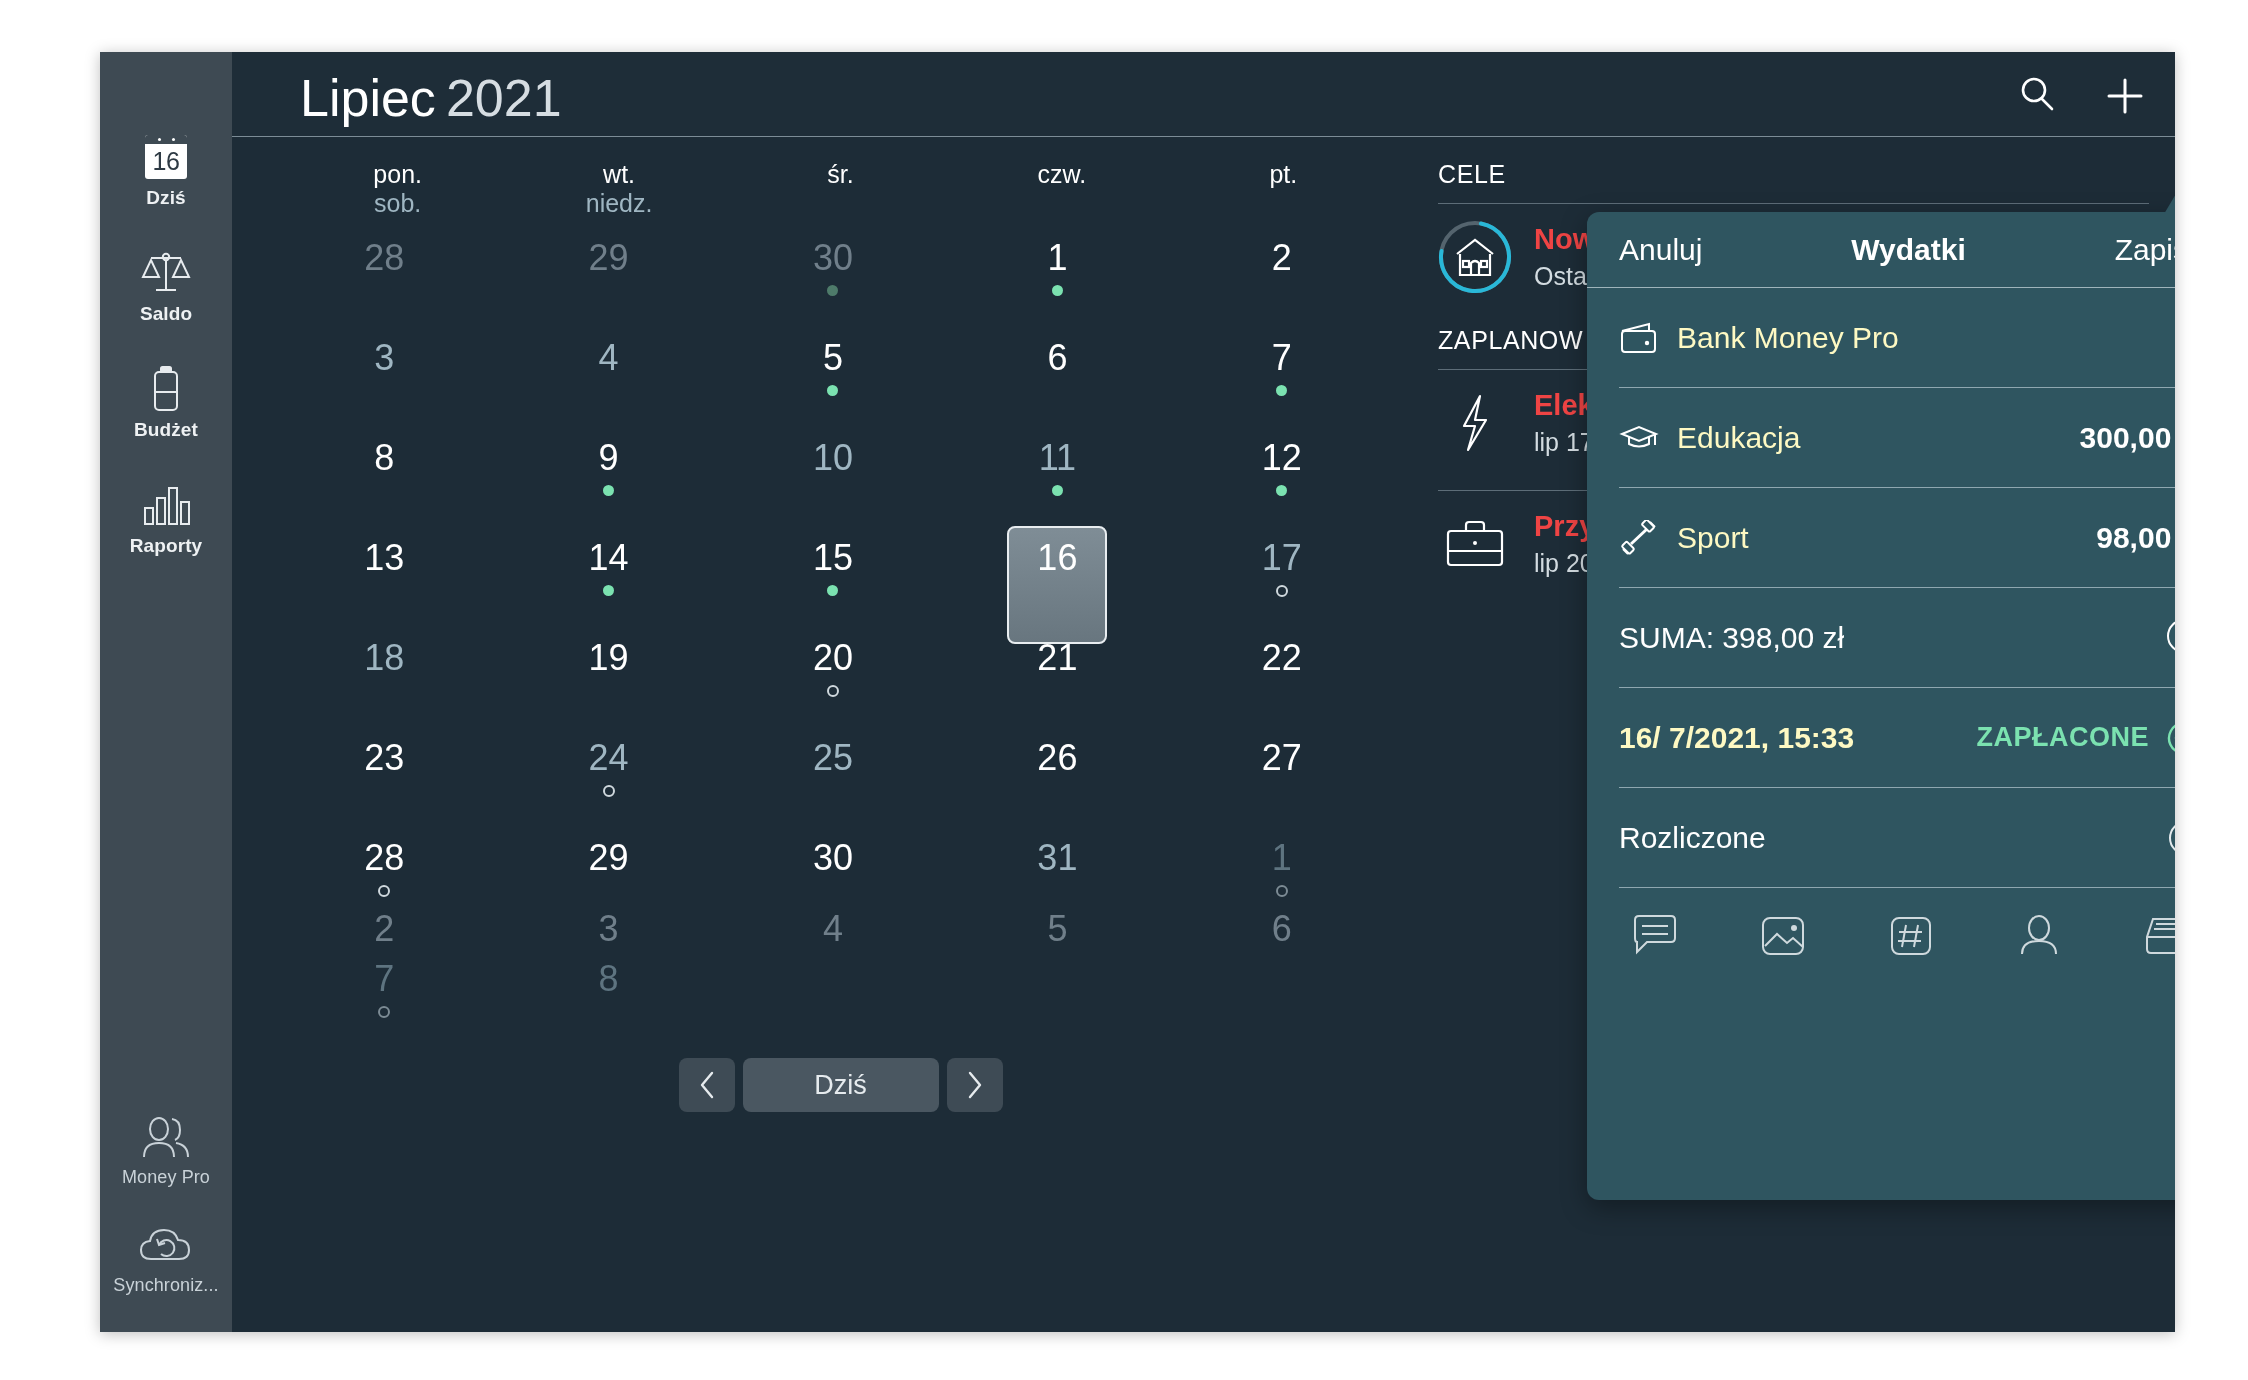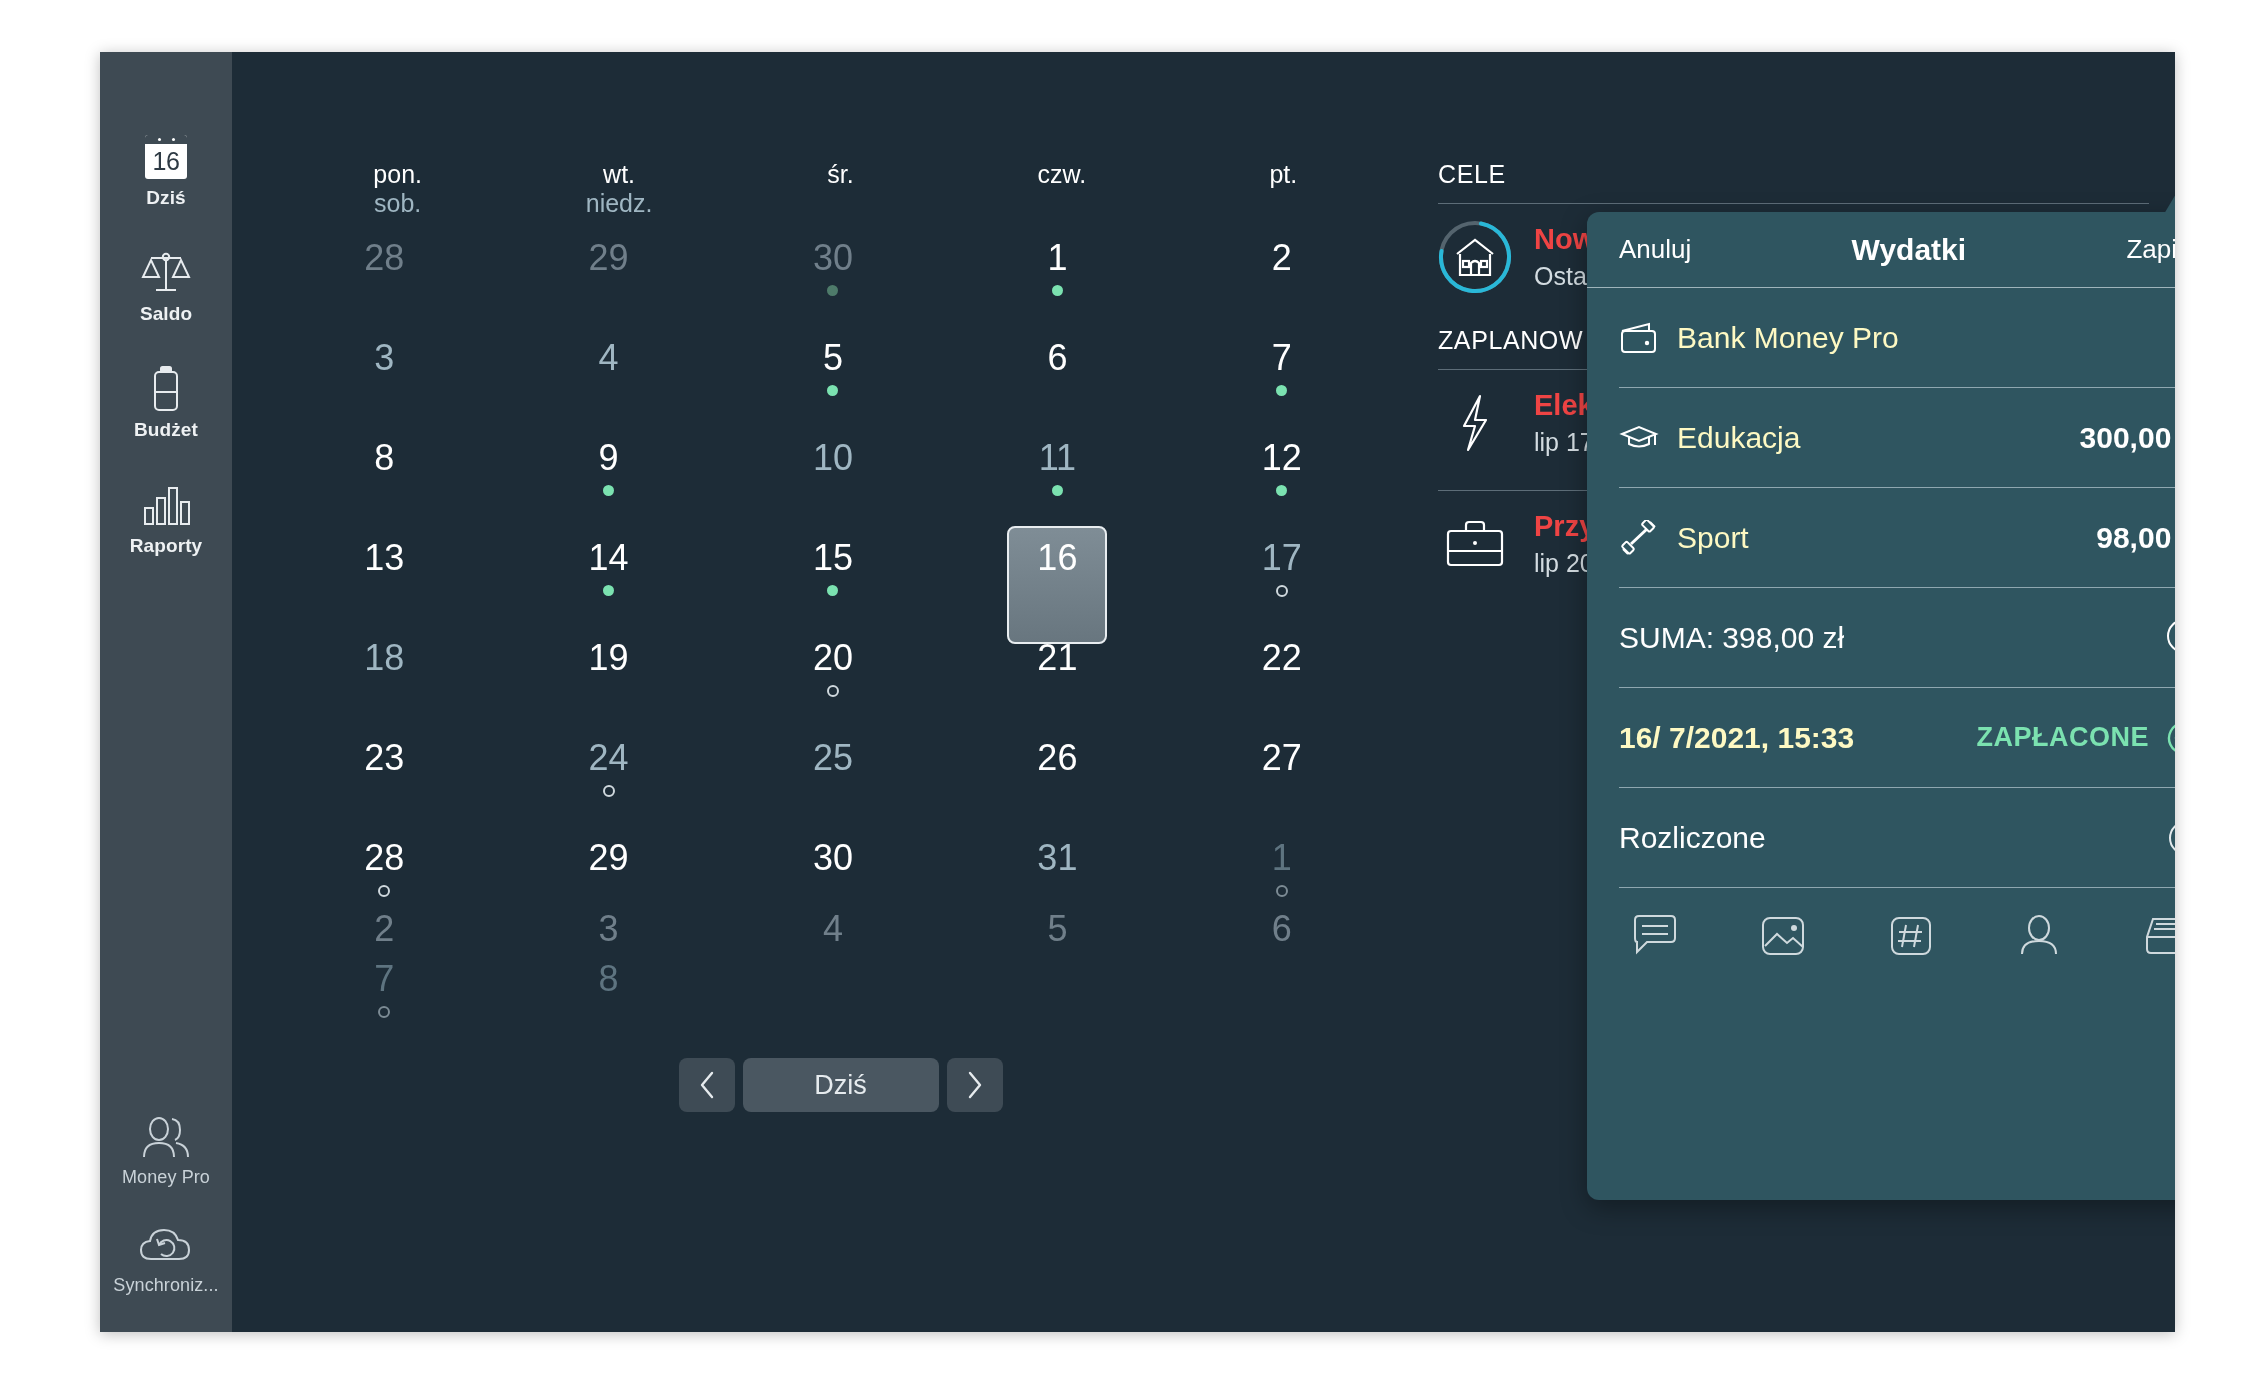--- a/index.html
+++ b/index.html
@@ -106,21 +106,21 @@
     position: absolute; left: 1487px; top: 118px; width: 648px; height: 44px; z-index: 41;
     pointer-events: none;
   }
   .pk-arrow i {
     position: absolute; left: 577px; bottom: 0;
     border-left: 26px solid transparent; border-right: 26px solid transparent;
     border-bottom: 44px solid #2f5560; display: block;
   }
   .ph { height: 76px; display: flex; align-items: center; justify-content: space-between;
         padding: 0 32px; border-bottom: 1px solid #9fb4bb; }
-  .ph .a { font-size: 26px; color: #fff; cursor: pointer; }
+  .ph .a { font-size: 30px; color: #fff; cursor: pointer; }
   .ph .t { font-size: 30px; color: #fff; font-weight: bold; }
   .prow { display: flex; align-items: center; height: 100px; margin: 0 32px;
           border-bottom: 1px solid #8fa7b0; }
   .prow:last-of-type { border-bottom: none; }
   .prow .ic { width: 48px; display: flex; align-items: center; justify-content: flex-start; flex: none; }
   .prow .lb { font-size: 30px; color: #fef9c3; margin-left: 10px; }
   .prow .amt { margin-left: auto; font-size: 30px; color: #fff; font-weight: bold; }
   .prow .sum { font-size: 30px; color: #fff; }
   .prow .date { font-size: 30px; color: #fef9c3; font-weight: bold; }
   .prow .paid { margin-left: auto; font-size: 27px; color: #7be2b0; font-weight: bold;
@@ -206,20 +206,37 @@
         <svg width="58" height="44" viewBox="0 0 58 44" fill="none" stroke="#c9d2d8" stroke-width="2">
           <path d="M14 36 q-10 0-10-9 q0-8 9-9 q2-11 14-11 q11 0 14 10 q11 0 11 10 q0 9-10 9 Z"></path>
           <path d="M22 22 a8 8 0 1 1 2 9"></path>
           <path d="M20 16 l2 6 l6-2"></path>
         </svg>
       </div>
       <div class="side-lbl dim">Synchroniz...</div>
     </div>
   </div>
 
+  <div class="topbar">
+    <div class="title">
+      <b>Lipiec</b><span>2021</span>
+    </div>
+    <div class="tool search">
+      <svg width="40" height="40" viewBox="0 0 40 40" fill="none" stroke="#fff" stroke-width="2.6">
+        <circle cx="17" cy="16" r="11"></circle>
+            <line x1="25" y1="25" x2="35" y2="35" stroke-linecap="round"></line>
+      </svg>
+    </div>
+    <div class="tool plus">
+      <svg width="44" height="44" viewBox="0 0 44 44" fill="none" stroke="#fff" stroke-width="3">
+        <line x1="22" y1="6" x2="22" y2="38" stroke-linecap="round"></line>
+        <line x1="6" y1="22" x2="38" y2="22" stroke-linecap="round"></line>
+      </svg>
+    </div>
+  </div>
 
   <div class="cal">
     <div class="dow" id="dow">
           <div>pon.</div>
           <div>wt.</div>
           <div>śr.</div>
           <div>czw.</div>
           <div>pt.</div>
           <div class="we">sob.</div>
           <div class="we">niedz.</div>

